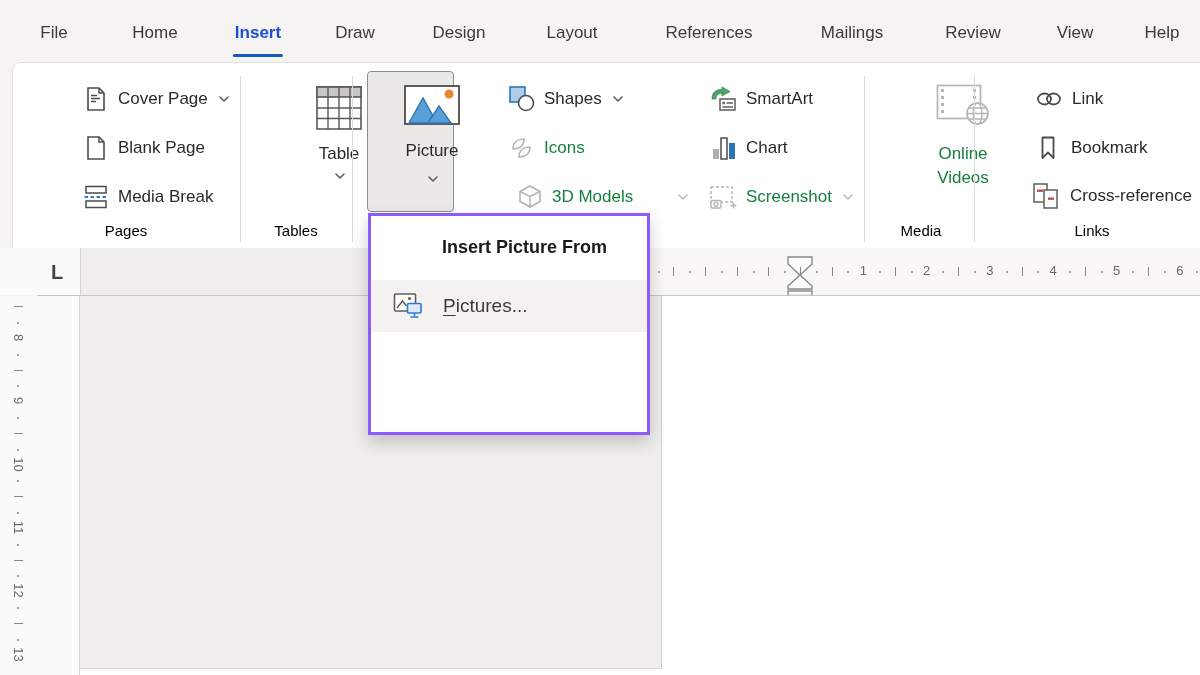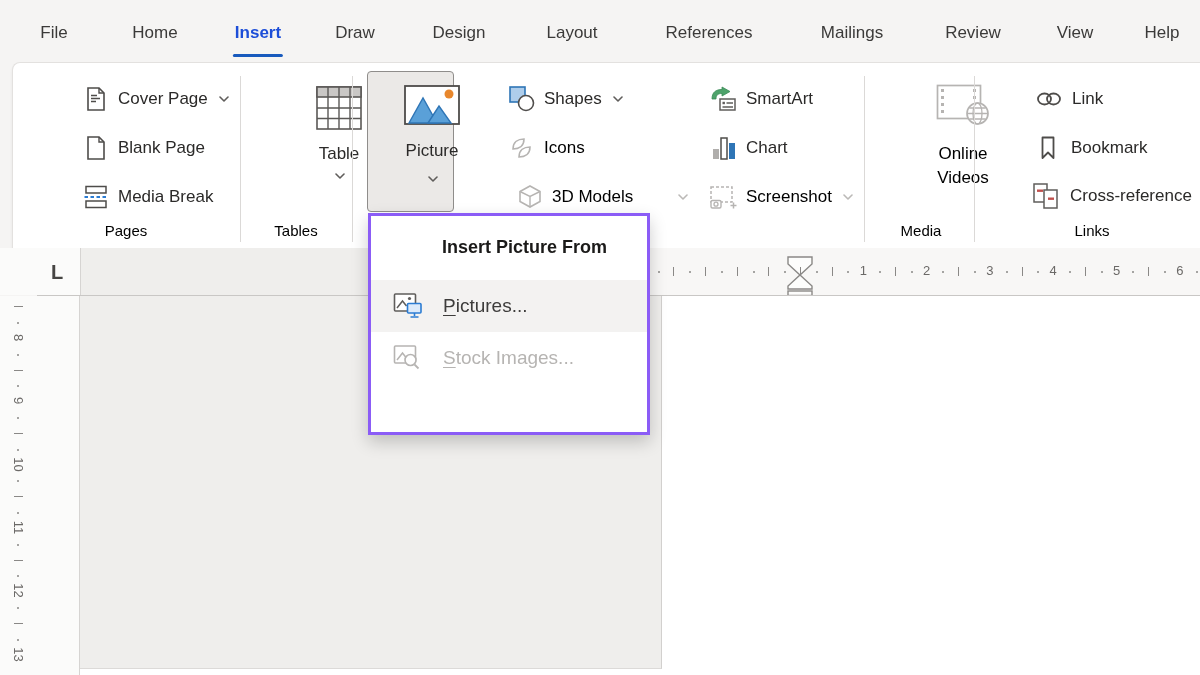--- a/index.html
+++ b/index.html
@@ -33,21 +33,21 @@
   .vsep{position:absolute;top:76px;height:166px;width:1px;background:#dbd9d7;}
   .grouplabel{
     position:absolute;top:222px;transform:translateX(-50%);
     font-size:15px;color:#000000;white-space:nowrap;
   }
   .smallrow{
     position:absolute;height:30px;display:flex;align-items:center;gap:9px;
     cursor:default;white-space:nowrap;
   }
   .rlabel{font-size:17px;color:#2b2a29;}
-  .disabled .rlabel{color:#000000;}
+  .disabled .rlabel{color:#15803d;}
   .chev{color:#5f5d5b;margin-left:2px;}
   .disabled .chev{color:#bbb9b7;}
   .bigbtn{
     position:absolute;display:flex;flex-direction:column;align-items:center;cursor:default;
   }
   .bigbtn .rlabel{margin-top:12px;}
   .pictures-btn{
     left:367px;top:71px;width:87px;height:141px;
     background:#ebe9e7;border:1px solid #8f8d8b;border-radius:4px;
     box-sizing:border-box;
@@ -355,25 +355,14 @@
         <rect x="1.5" y="2" width="21" height="17" rx="1" fill="#fff" stroke="#5f5d5b" stroke-width="1.6"></rect>
         <path d="M4 16 L9.5 9 L13.5 14" fill="none" stroke="#5f5d5b" stroke-width="1.5"></path>
         <circle cx="16.5" cy="6.5" r="1.6" fill="#5f5d5b"></circle>
         <rect x="14.5" y="11.5" width="13.5" height="9.5" rx="1" fill="#dceafa" stroke="#2b7cd3" stroke-width="1.6"></rect>
         <path d="M21.5 21 v3 M17.5 25 h8" stroke="#2b7cd3" stroke-width="1.6"></path>
       </svg>
     </span>
     <span class="dd-label"><u>P</u>ictures...</span>
   </div>
 
-  <div class="dd-item disabled" style="top:116px">
-    <span class="dd-icon">
-      <svg width="30" height="28" viewBox="0 0 30 28">
-        <rect x="1.5" y="2" width="21" height="17" rx="1" fill="#fff" stroke="#b6b4b2" stroke-width="1.6"></rect>
-        <path d="M4 16 L9.5 9 L13 13.5" fill="none" stroke="#b6b4b2" stroke-width="1.5"></path>
-        <circle cx="17.5" cy="16" r="5.5" fill="#fff" stroke="#b6b4b2" stroke-width="1.6"></circle>
-        <path d="M21.5 20.5 L25.5 24.5" stroke="#b6b4b2" stroke-width="1.8"></path>
-      </svg>
-    </span>
-    <span class="dd-label"><u>S</u>tock Images...</span>
-  </div>
 
 </div>
 
 </body></html>

